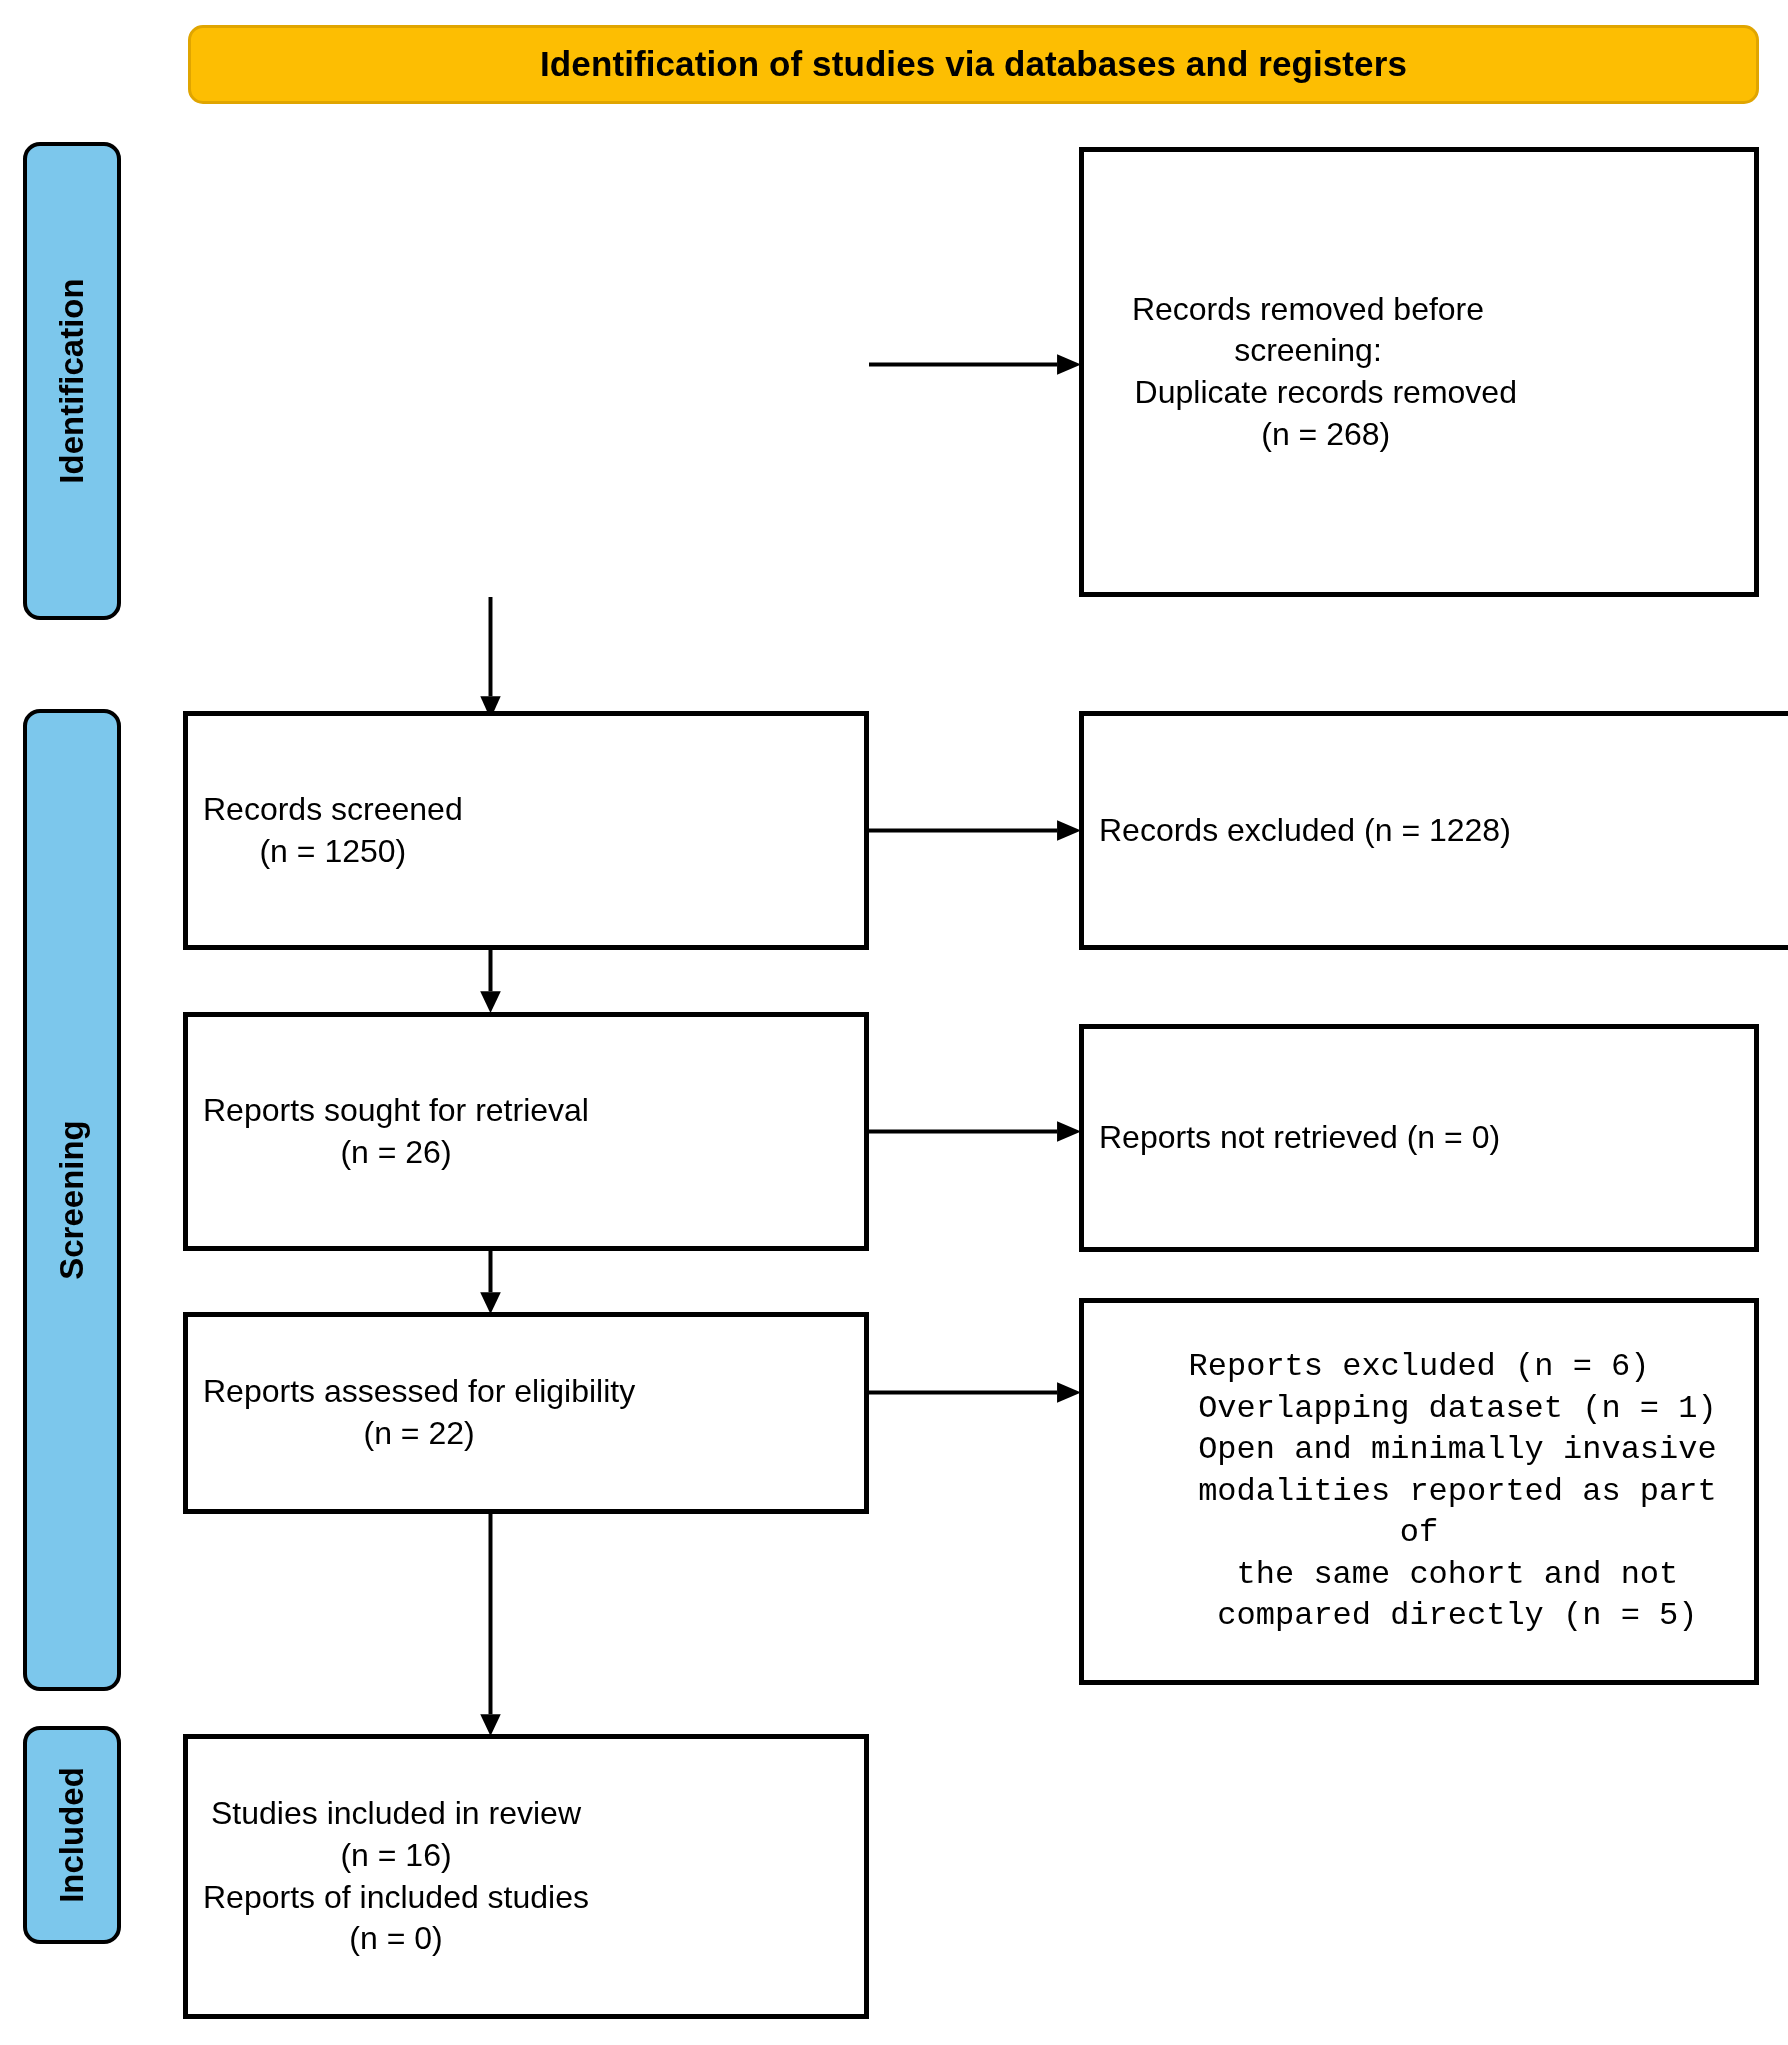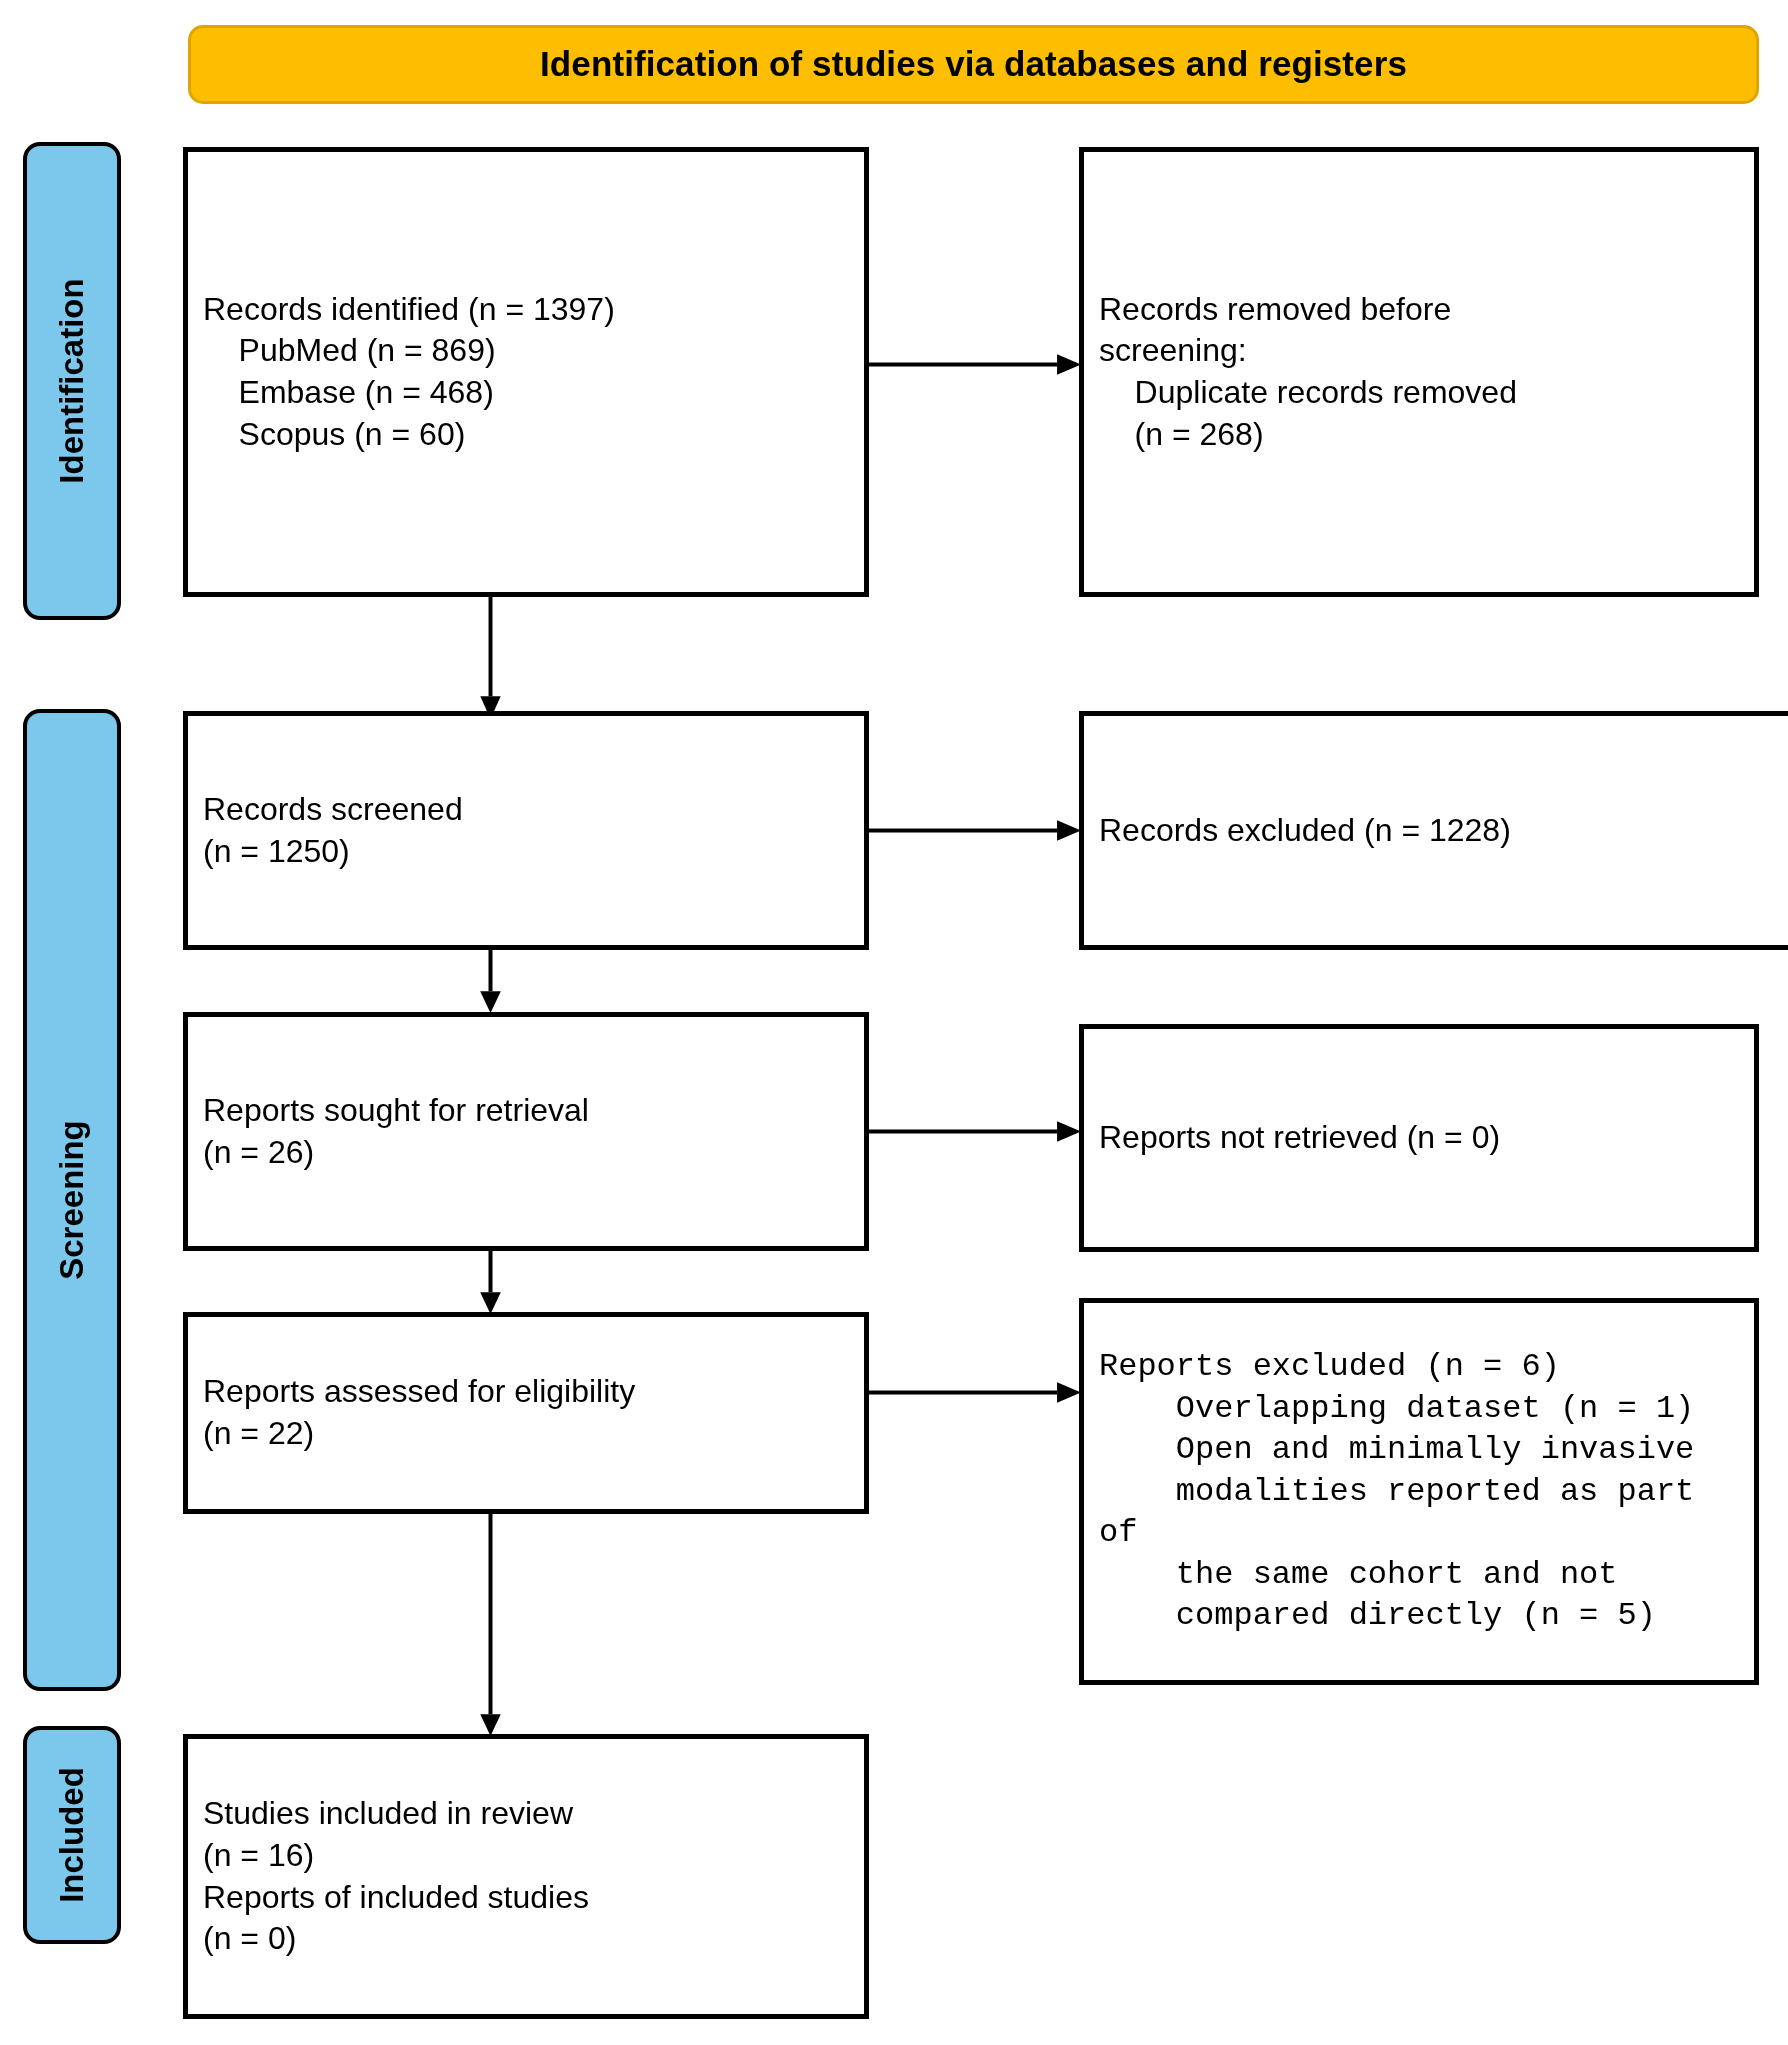--- a/index.html
+++ b/index.html
@@ -10,20 +10,21 @@
   }
   body {
     font-family: "Liberation Sans", sans-serif;
   }
   #canvas {
     position: relative;
     width: 1789px;
     height: 2046px;
     background: #ffffff;
     overflow: hidden;
+    text-align: center;
   }
 
   
   .header-banner {
     position: absolute;
     left: 188px;
     top: 24.5px;
     width: 1571px;
     height: 79px;
     background: #FDBE02;
@@ -103,26 +104,20 @@
   </div>
 
   <div class="stage-pill" style="top:709px; height:982px;">
     <span class="stage-label">Screening</span>
   </div>
 
   <div class="stage-pill" style="top:1726px; height:218px;">
     <span class="stage-label">Included</span>
   </div>
 
-  <div class="flow-box" style="left:183px; top:147px; width:686px; height:450px;">
-    <div class="box-text">Records identified (n = 1397)
-    PubMed (n = 869)
-    Embase (n = 468)
-    Scopus (n = 60)</div>
-  </div>
 
   <div class="flow-box" style="left:1079px; top:147px; width:680px; height:450px;">
     <div class="box-text">Records removed before
 screening:
     Duplicate records removed
     (n = 268)</div>
   </div>
 
   <div class="connector" style="left:869px; top:353px; width:212px; height:23px;">
     <svg width="212" height="23" viewBox="0 0 372 40">

